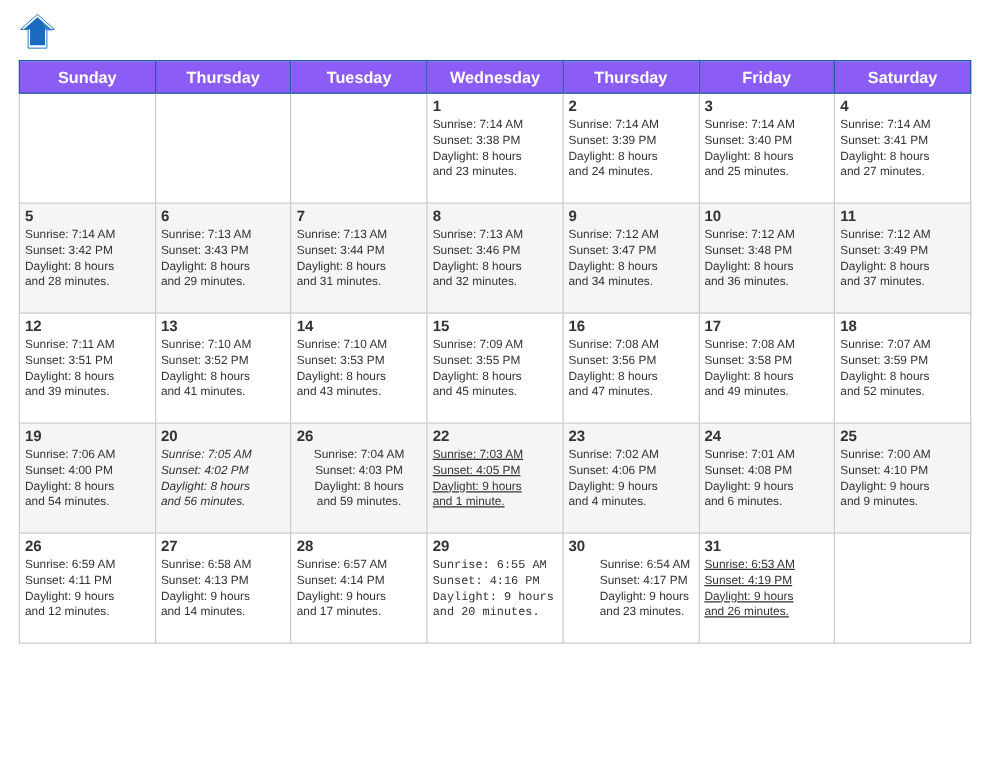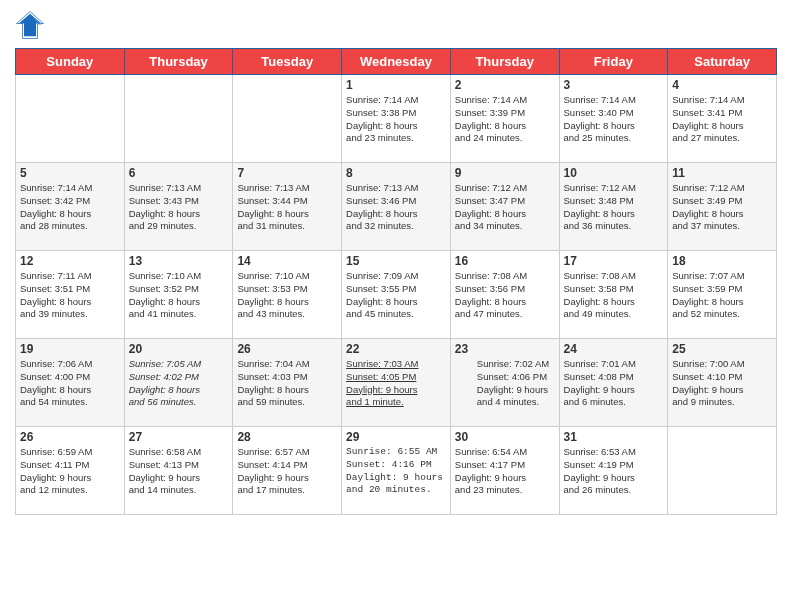--- a/index.html
+++ b/index.html
@@ -48,21 +48,21 @@
     .subtitle {
       font-size: 14px;
       color: #555;
     }
     .calendar {
       width: 100%;
       border-collapse: collapse;
       border: 1px solid #ccc;
     }
     .calendar th {
-      background: #ef4444;
+      background: #8b5cf6;
       color: #fff;
       text-align: center;
       padding: 5px 3px;
       font-size: 13px;
       border: 1px solid #2060a0;
       width: calc(100%/7);
     }
     .calendar td {
       vertical-align: top;
       border: 1px solid #ccc;
@@ -271,35 +271,35 @@
           </td>
           <td>
             <div class="day-num">20</div>
             <div class="day-info" style="white-space: pre-line; font-style: italic;">Sunrise: 7:05 AM
 Sunset: 4:02 PM
 Daylight: 8 hours
 and 56 minutes.</div>
           </td>
           <td>
             <div class="day-num">26</div>
-            <div class="day-info" style="white-space: pre-line;">Sunrise: 7:04 AM
+            <div class="day-info" style="white-space: pre-line; text-align: center;">Sunrise: 7:04 AM
 Sunset: 4:03 PM
 Daylight: 8 hours
 and 59 minutes.</div>
           </td>
           <td>
             <div class="day-num">22</div>
             <div class="day-info" style="white-space: pre-line; text-decoration: underline;">Sunrise: 7:03 AM
 Sunset: 4:05 PM
 Daylight: 9 hours
 and 1 minute.</div>
           </td>
           <td>
             <div class="day-num">23</div>
-            <div class="day-info" style="white-space: pre-line; margin-left: 22px;">Sunrise: 7:02 AM
+            <div class="day-info" style="white-space: pre-line;">Sunrise: 7:02 AM
 Sunset: 4:06 PM
 Daylight: 9 hours
 and 4 minutes.</div>
           </td>
           <td>
             <div class="day-num">24</div>
             <div class="day-info" style="white-space: pre-line;">Sunrise: 7:01 AM
 Sunset: 4:08 PM
 Daylight: 9 hours
 and 6 minutes.</div>
@@ -336,28 +336,28 @@
           </td>
           <td>
             <div class="day-num">29</div>
             <div class="day-info" style="white-space: pre-line; font-family: Liberation Mono, monospace;">Sunrise: 6:55 AM
 Sunset: 4:16 PM
 Daylight: 9 hours
 and 20 minutes.</div>
           </td>
           <td>
             <div class="day-num">30</div>
-            <div class="day-info" style="white-space: pre-line;">Sunrise: 6:54 AM
+            <div class="day-info" style="white-space: pre-line; margin-left: 25px;">Sunrise: 6:54 AM
 Sunset: 4:17 PM
 Daylight: 9 hours
 and 23 minutes.</div>
           </td>
           <td>
             <div class="day-num">31</div>
-            <div class="day-info" style="white-space: pre-line;">Sunrise: 6:53 AM
+            <div class="day-info" style="white-space: pre-line; text-decoration: underline;">Sunrise: 6:53 AM
 Sunset: 4:19 PM
 Daylight: 9 hours
 and 26 minutes.</div>
           </td>
           <td class="empty"></td>
         </tr>
       </tbody>
   </table>
 </div>
 

